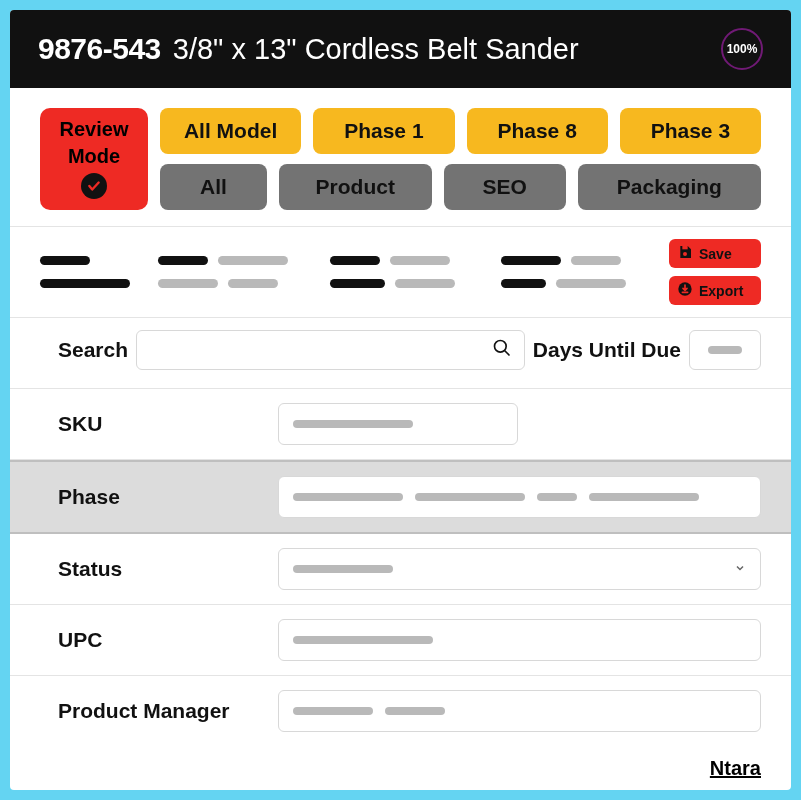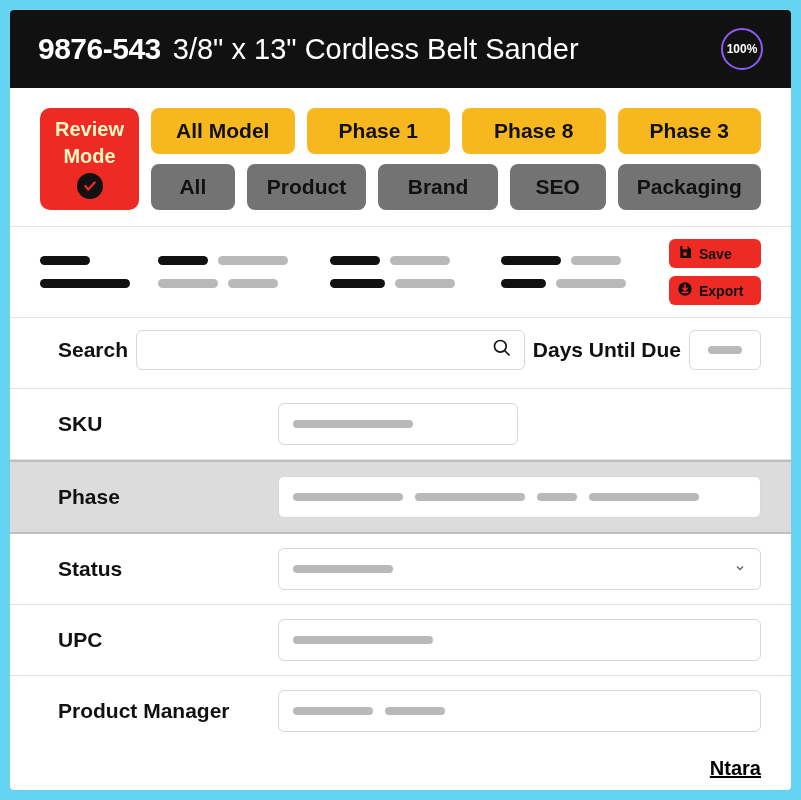--- a/index.html
+++ b/index.html
@@ -23,35 +23,35 @@
     display: flex;
     align-items: center;
     padding: 18px 28px;
     gap: 12px;
   }
   .header .sku { font-weight: 800; font-size: 30px; letter-spacing: -0.5px; }
   .header .desc { font-weight: 400; font-size: 29px; }
   .header .pct-badge {
     margin-left: auto;
     width: 42px; height: 42px;
-    border: 2px solid #8b5cf6;
+    border: 2px solid #701a75;
     border-radius: 50%;
     display: flex; align-items: center; justify-content: center;
     font-size: 12px; font-weight: 700;
     color: #fff;
   }
   .toolbar {
     display: flex;
     gap: 12px;
     padding: 20px 30px 16px;
   }
   .review-mode {
     background: #ee2a24;
-    color: #fef9c3;
-    width: 99px;
+    color: #000000;
+    width: 108px;
     border-radius: 10px;
     display: flex;
     flex-direction: column;
     align-items: center;
     justify-content: center;
     font-weight: 800;
     font-size: 20px;
     line-height: 1.05;
     text-align: center;
     padding: 8px;
@@ -184,21 +184,20 @@
     <div class="tab-cols">
       <div class="tab-row">
         <div class="chip orange">All Model</div>
         <div class="chip orange">Phase 1</div>
         <div class="chip orange">Phase 8</div>
         <div class="chip orange">Phase 3</div>
       </div>
       <div class="tab-row">
         <div class="chip blue" style="flex:0.7">All</div>
         <div class="chip blue">Product</div>
-        <div class="chip blue">Brand</div>
         <div class="chip blue" style="flex:0.8">SEO</div>
         <div class="chip blue" style="flex:1.2">Packaging</div>
       </div>
     </div>
   </div>
 
   <div class="divider"></div>
 
   <div class="actions-bar">
     <div class="skel-cols">

